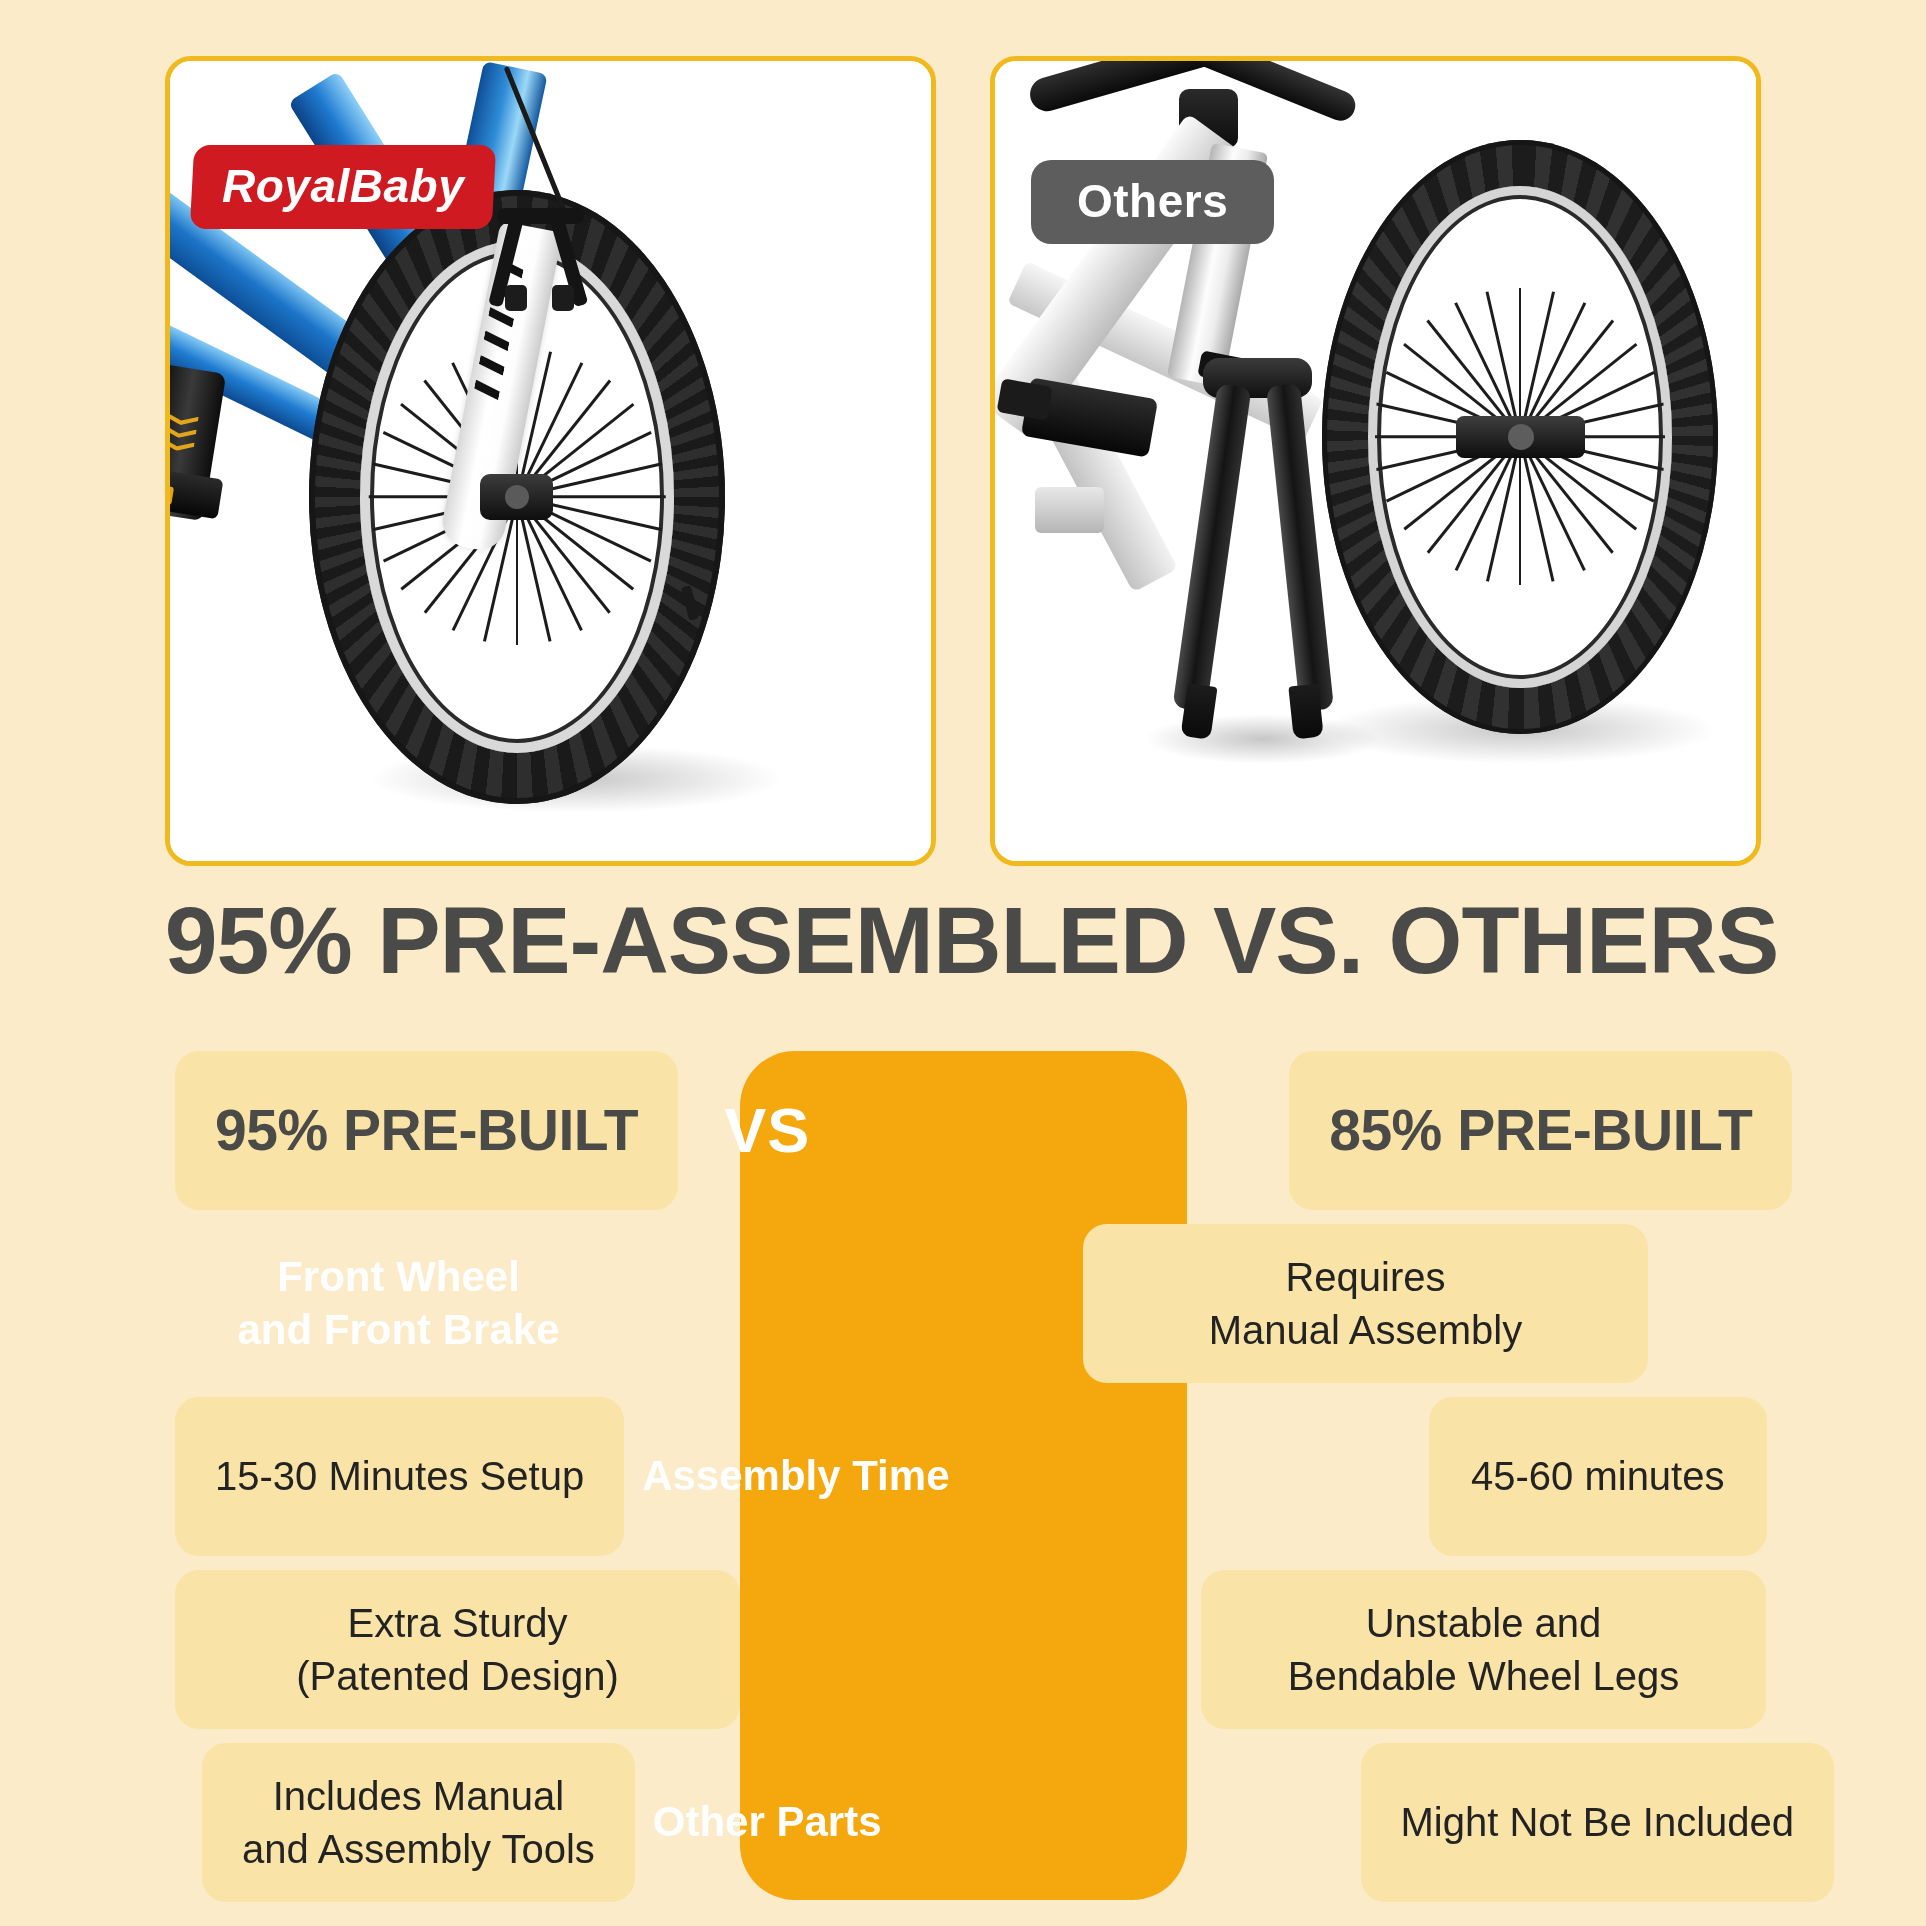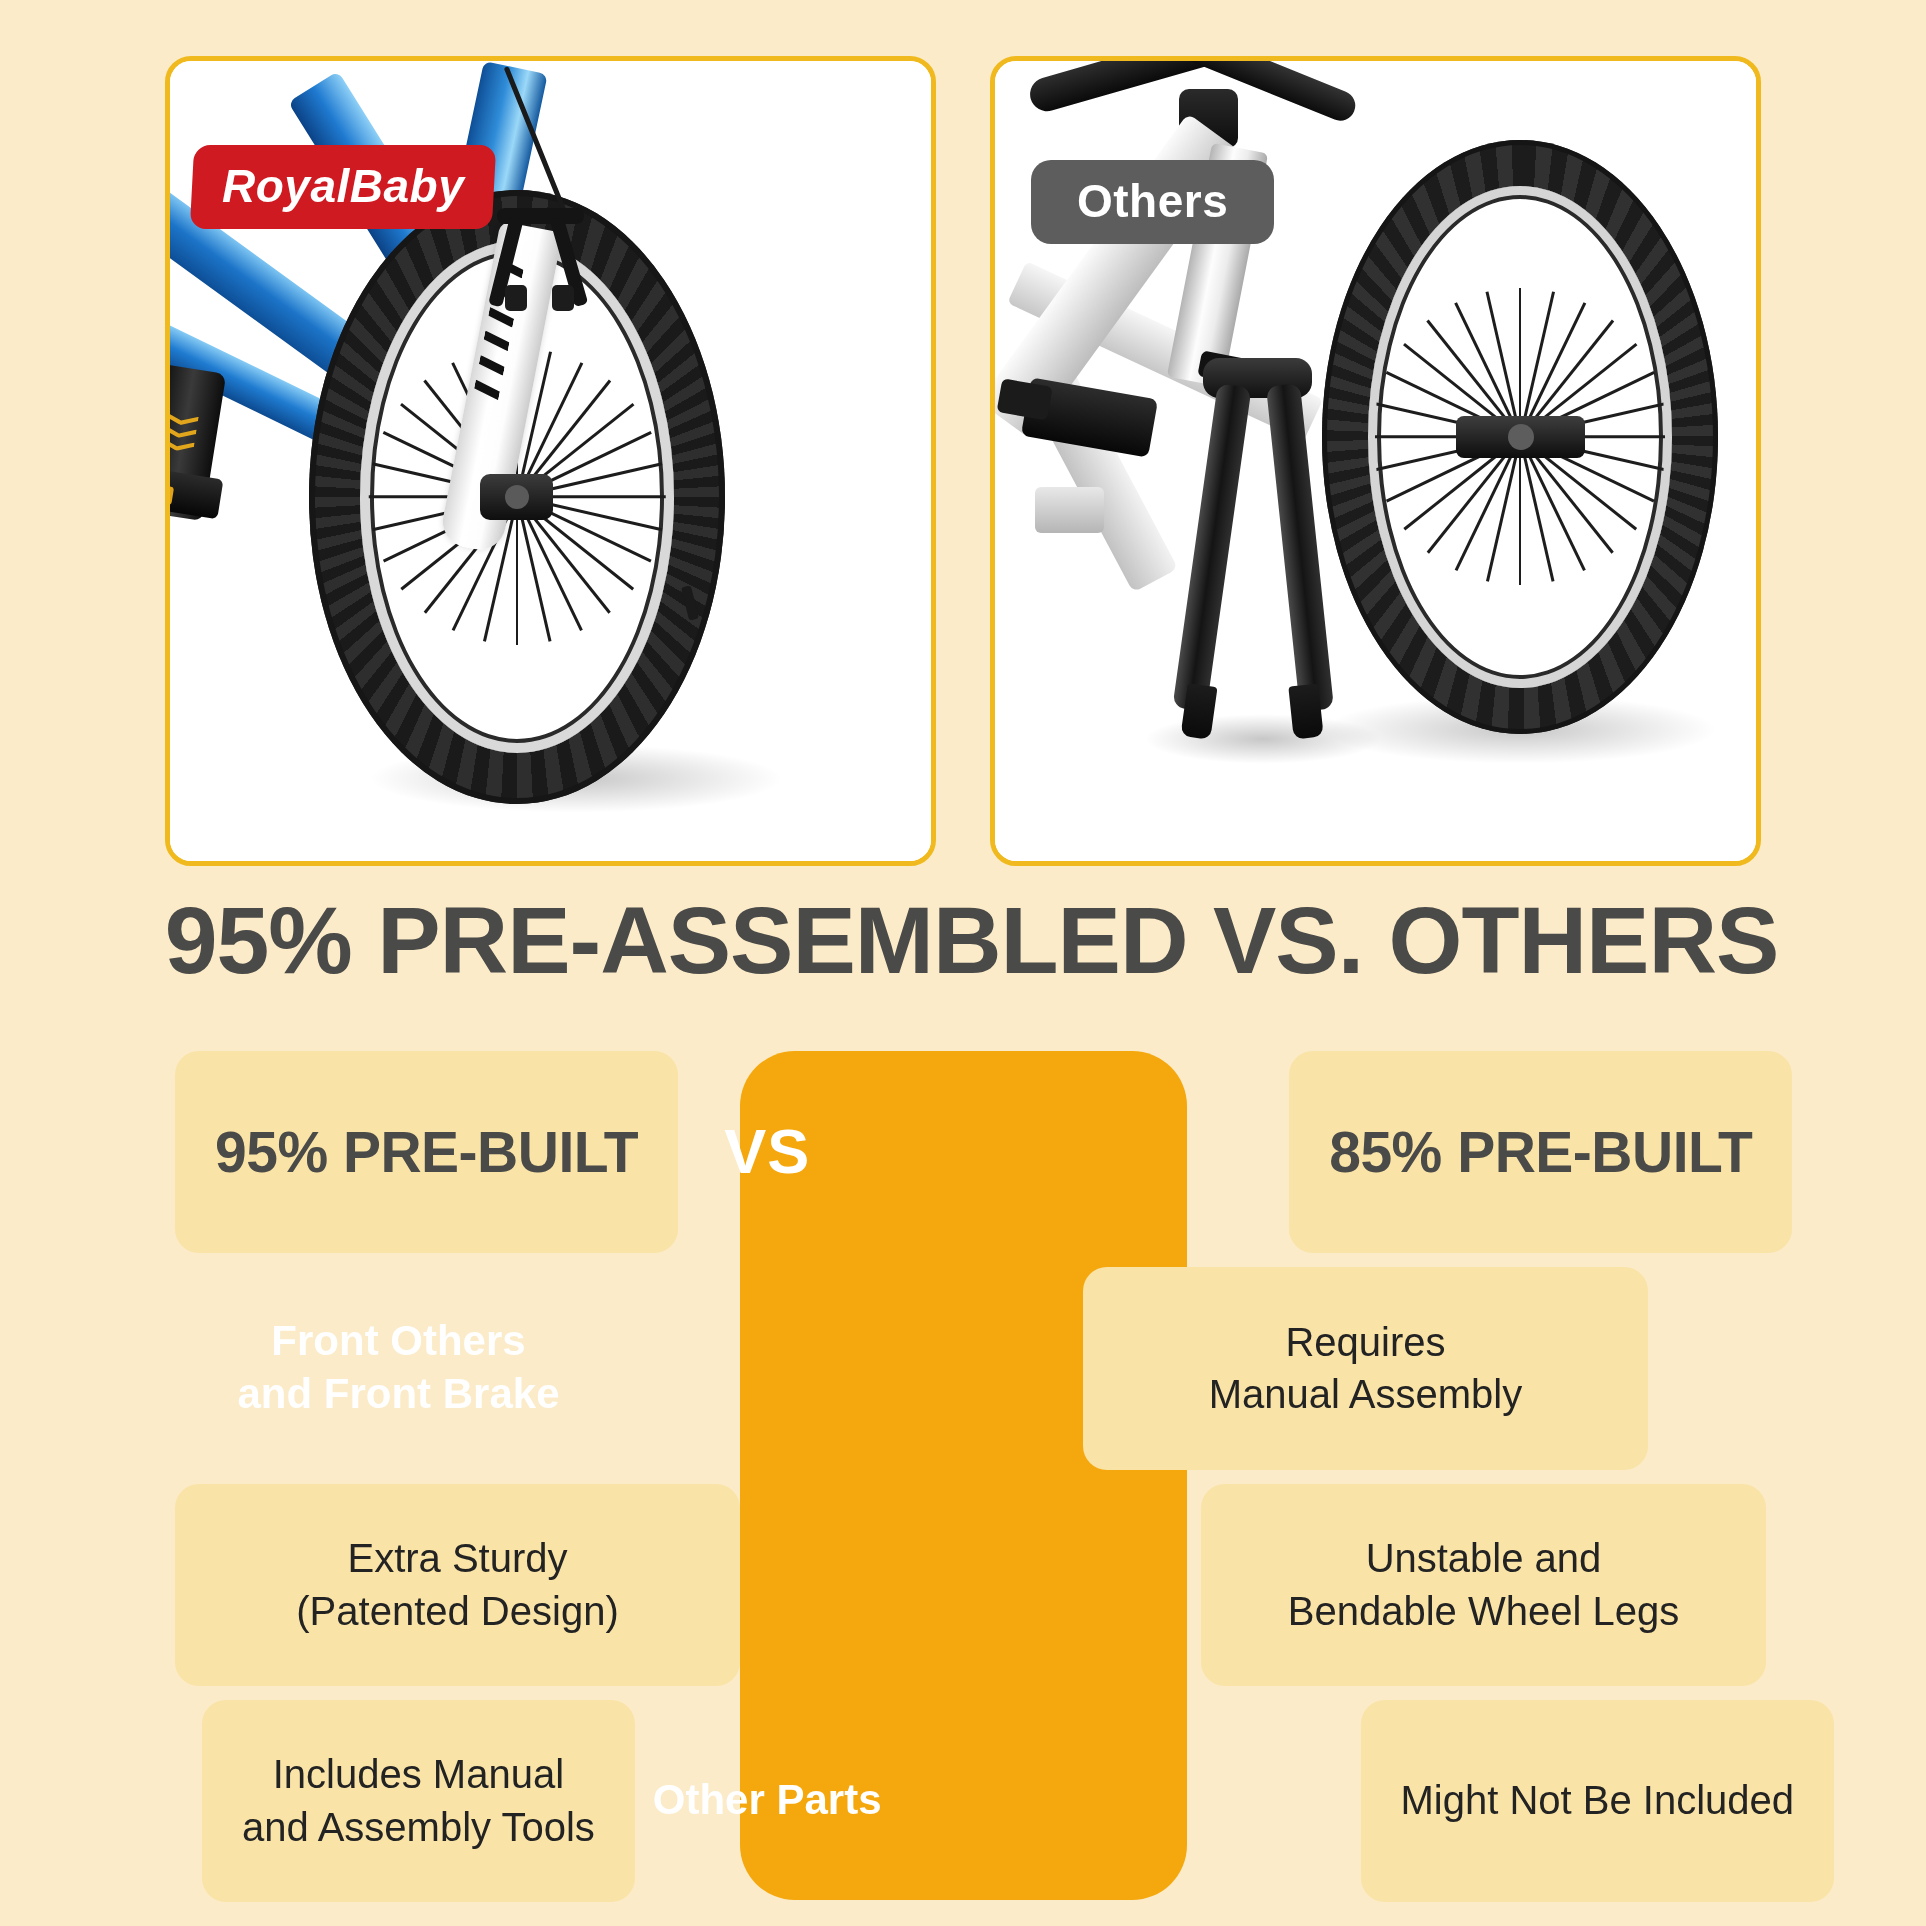--- a/index.html
+++ b/index.html
@@ -588,24 +588,35 @@
           </div>
           <div class="cell-mid">
             <div><span class="nb">VS</span></div>
           </div>
           <div class="cell-side right">
             <div><span class="nb">85% PRE-BUILT</span></div>
           </div>
         </div>
         <div class="row">
           <div class="cell-mid">
-            <div><span class="nb">Front Others</span><br><span class="nb">and Front Brake</span></div>
+            <div><span class="nb">Front Wheel</span><br><span class="nb">and Front Brake</span></div>
           </div>
           <div class="cell-side right">
             <div><span class="nb">Requires</span><br><span class="nb">Manual Assembly</span></div>
+          </div>
+        </div>
+        <div class="row">
+          <div class="cell-side left">
+            <div><span class="nb">15-30 Minutes Setup</span></div>
+          </div>
+          <div class="cell-mid">
+            <div><span class="nb">Assembly Time</span></div>
+          </div>
+          <div class="cell-side right">
+            <div><span class="nb">45-60 minutes</span></div>
           </div>
         </div>
         <div class="row">
           <div class="cell-side left">
             <div><span class="nb">Extra Sturdy</span><br><span class="nb">(Patented Design)</span></div>
           </div>
           <div class="cell-side right">
             <div><span class="nb">Unstable and</span><br><span class="nb">Bendable Wheel Legs</span></div>
           </div>
         </div>

